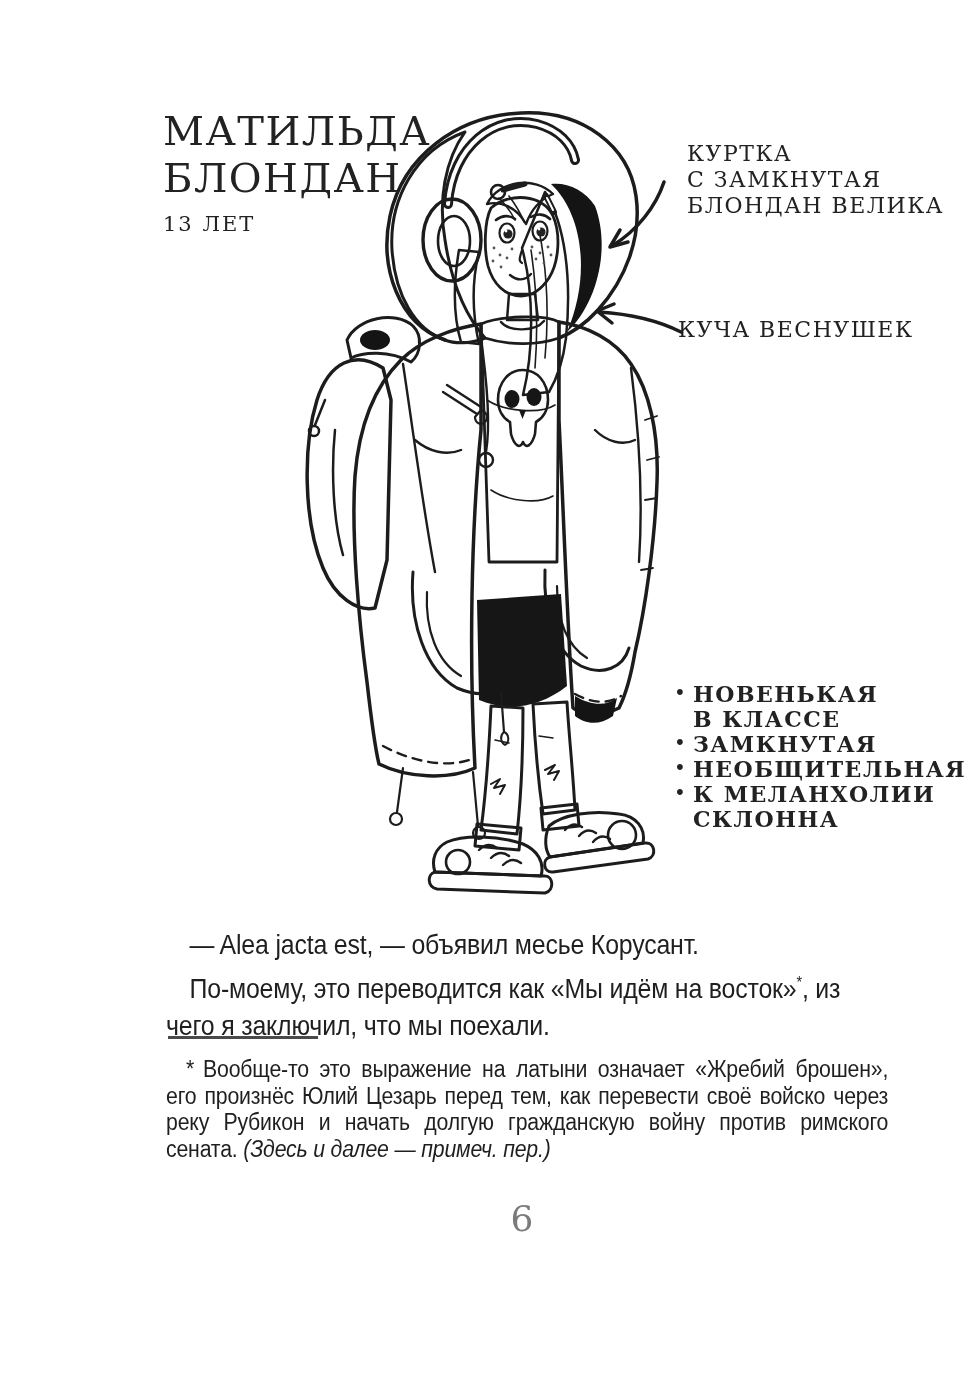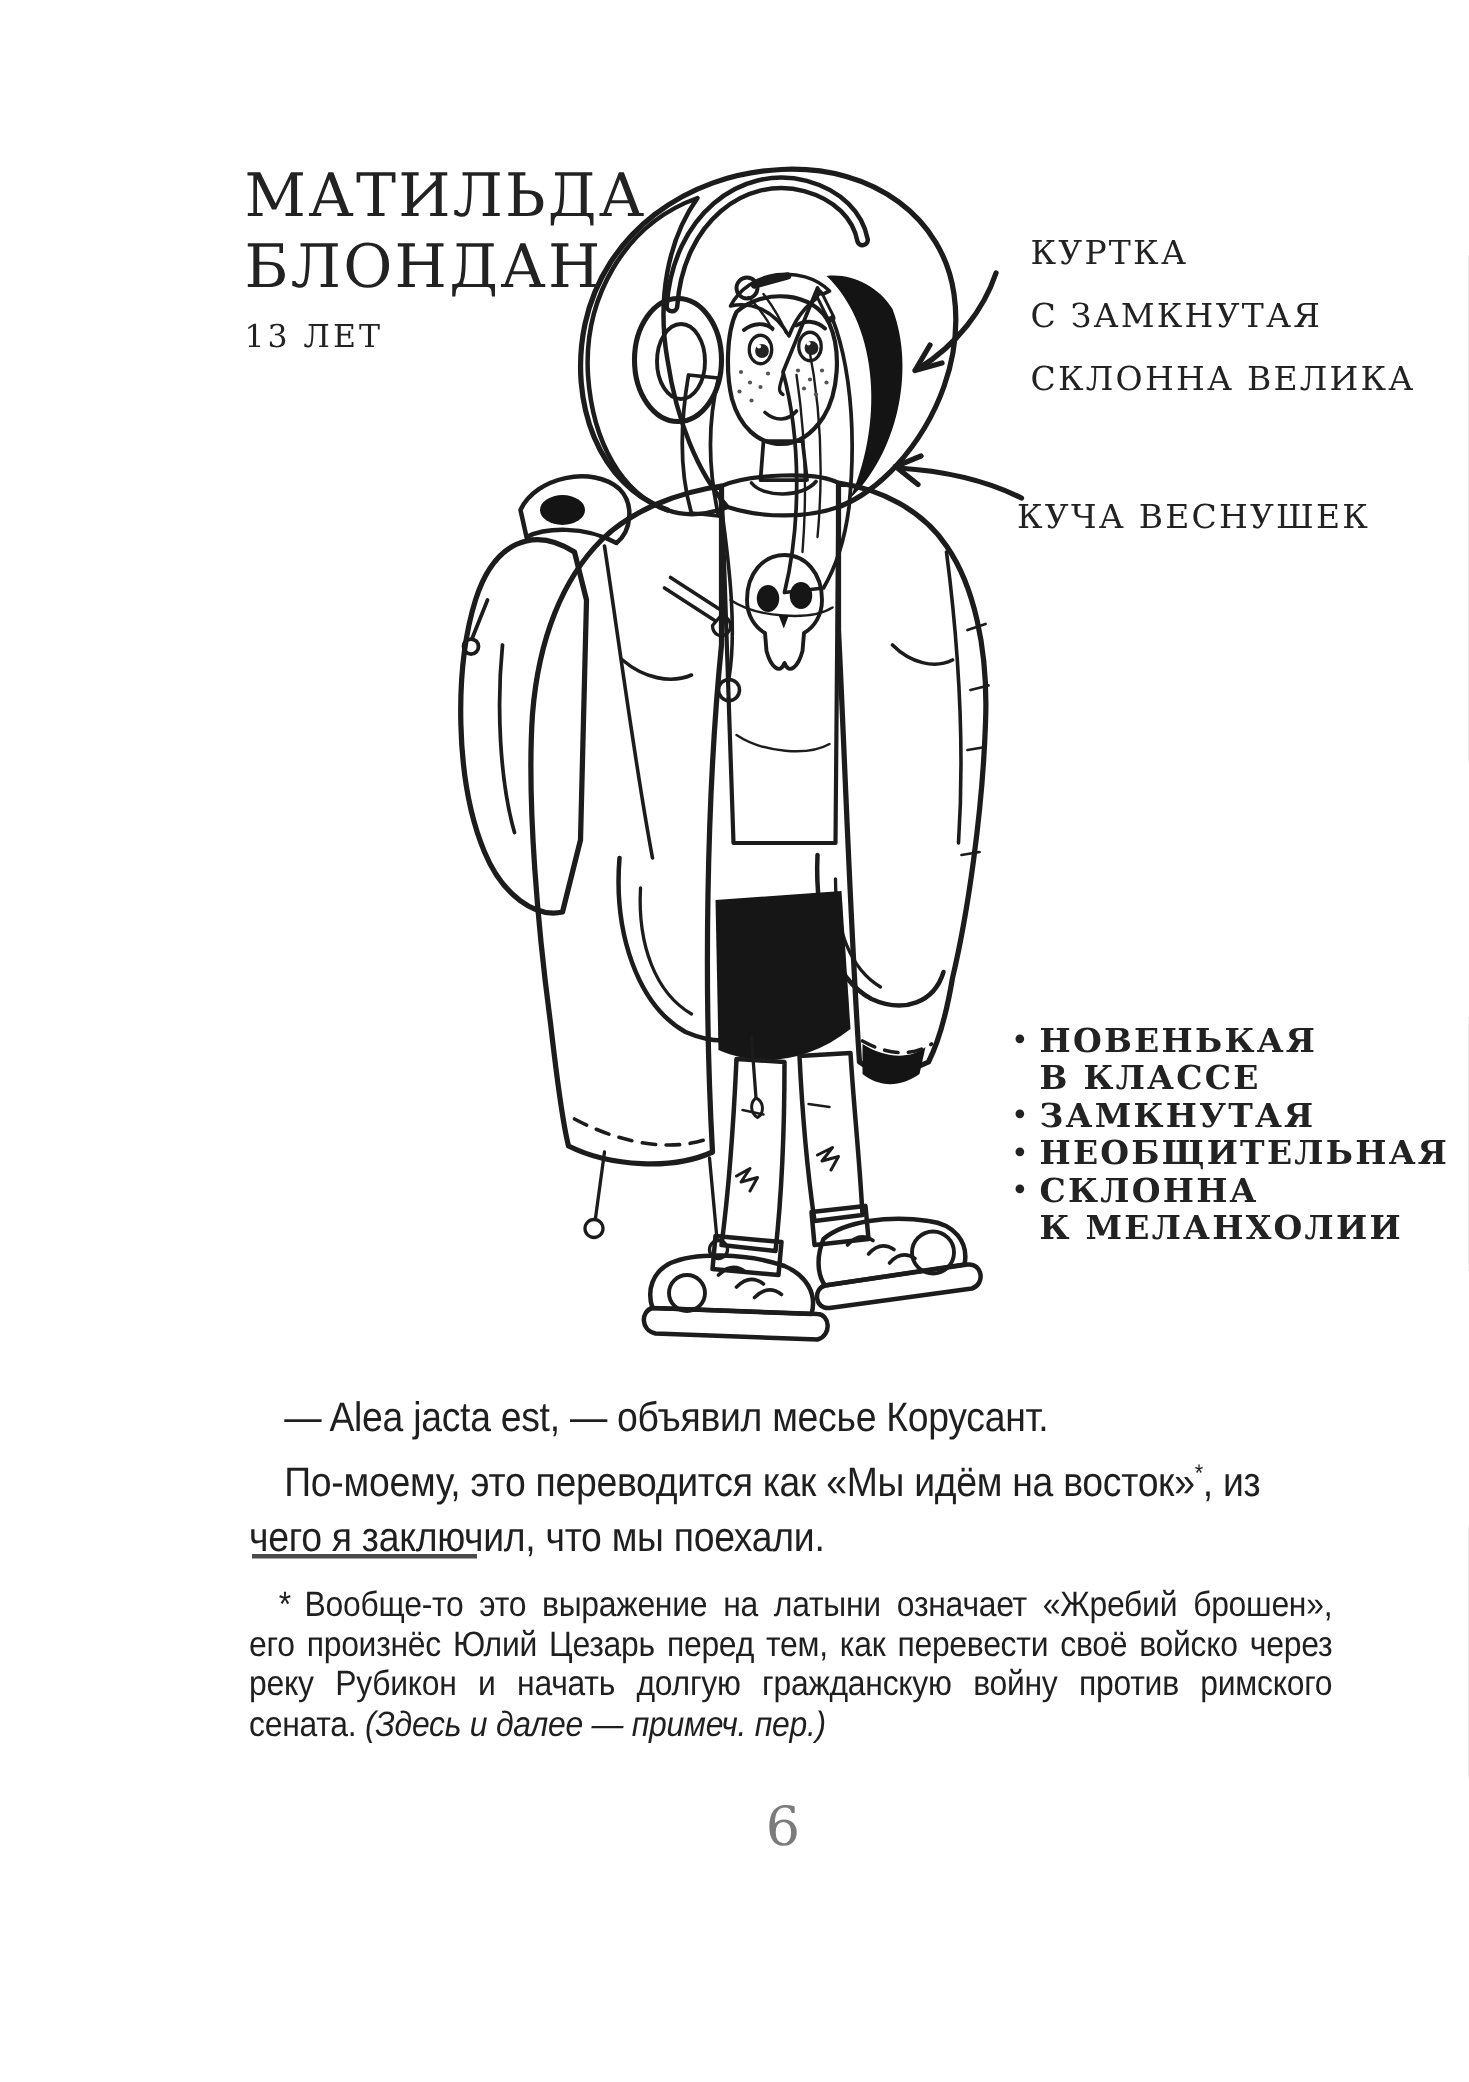--- a/index.html
+++ b/index.html
@@ -16,21 +16,21 @@
     font-family:"DejaVu Serif",serif;
     color:#222;
     letter-spacing:1.5px;
     line-height:1.18;
   }
   .title-block{position:absolute;left:163px;top:108px;}
   .title-line{display:block;font-size:40px;}
   .age-line{display:block;font-size:21px;margin-top:10px;letter-spacing:2px;}
 
   .annotation{position:absolute;font-size:22px;line-height:26px;}
-  .annotation span{display:block;margin-top:16px;}
+  .annotation span{display:block;}
   .annotation-jacket{left:687px;top:141px;}
   .annotation-freckles{left:678px;top:317px;}
 
   .arrow-svg{position:absolute;}
   .arrow-jacket-svg{left:598px;top:176px;}
   .arrow-freckles-svg{left:585px;top:296px;}
 
   .traits{position:absolute;left:672px;top:682px;font-size:22px;line-height:25px;}
   .trait{position:relative;padding-left:21px;margin:0;}
   .trait .bullet{position:absolute;left:2px;top:-1px;font-size:20px;}
@@ -219,21 +219,21 @@
 
   <div class="title-block hand">
     <span class="title-line">МАТИЛЬДА</span>
     <span class="title-line">БЛОНДАН</span>
     <span class="age-line">13 ЛЕТ</span>
   </div>
 
   <div class="annotation annotation-jacket hand">
     <span>КУРТКА</span>
     <span>С ЗАМКНУТАЯ</span>
-    <span>СКЛОННА ВЕЛИКА</span>
+    <span>БЛОНДАН ВЕЛИКА</span>
   </div>
   <svg class="arrow-svg arrow-jacket-svg" width="72" height="80" viewBox="0 0 72 80">
     <path class="ink" stroke-width="3.5" d="M66,6 C58,30 40,54 14,70"></path>
     <path class="ink" stroke-width="3.5" d="M12,71 L30,66 M12,71 L22,54"></path>
   </svg>
 
   <div class="annotation annotation-freckles hand">
     <span>КУЧА ВЕСНУШЕК</span>
   </div>
   <svg class="arrow-svg arrow-freckles-svg" width="100" height="48" viewBox="0 0 100 48">
@@ -250,22 +250,22 @@
     <div class="trait">
       <span class="bullet">•</span>
       <span class="line">ЗАМКНУТАЯ</span>
     </div>
     <div class="trait">
       <span class="bullet">•</span>
       <span class="line">НЕОБЩИТЕЛЬНАЯ</span>
     </div>
     <div class="trait">
       <span class="bullet">•</span>
+      <span class="line">К МЕЛАНХОЛИИ</span>
       <span class="line">СКЛОННА</span>
-      <span class="line">К МЕЛАНХОЛИИ</span>
     </div>
   </div>
 
   <div class="body-text">
     <p>—  Alea jacta est, — объявил месье Корусант.</p>
     <p><span>По-моему, это переводится как «Мы идём на восток»</span><sup>*</sup><span>, из чего я заключил, что мы поехали.</span></p>
   </div>
 
   <div class="footnote-divider"></div>
   <div class="footnote"><span class="marker">*</span><span>Вообще-то это выражение на латыни означает «Жребий брошен», его произнёс Юлий Цезарь перед тем, как перевести своё войско через реку Рубикон и начать долгую гражданскую войну против римского сената. </span><em>(Здесь и далее — примеч. пер.)</em></div>

